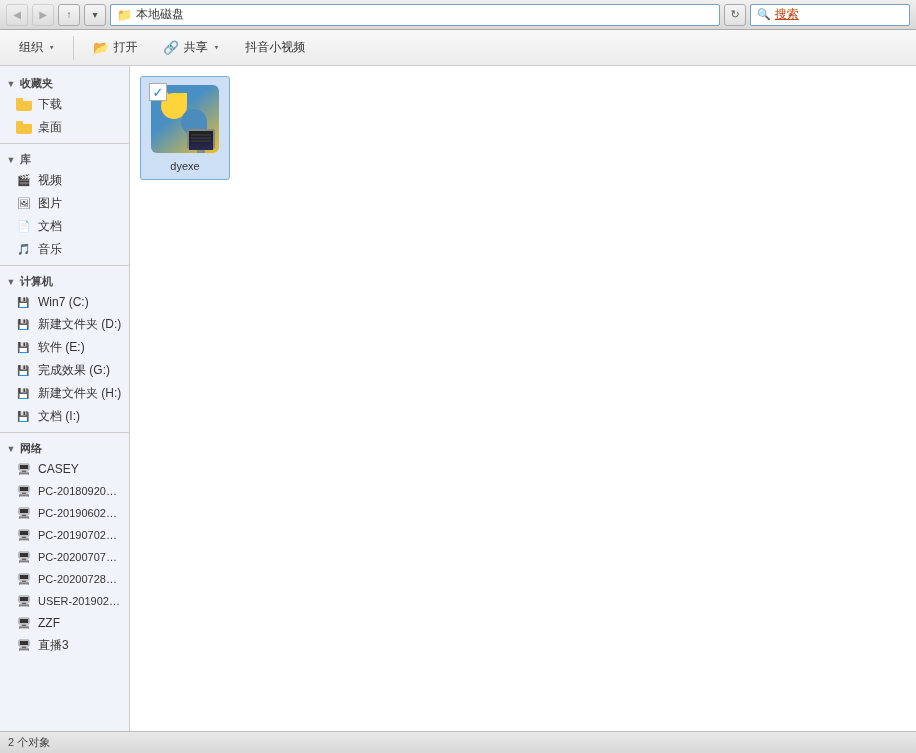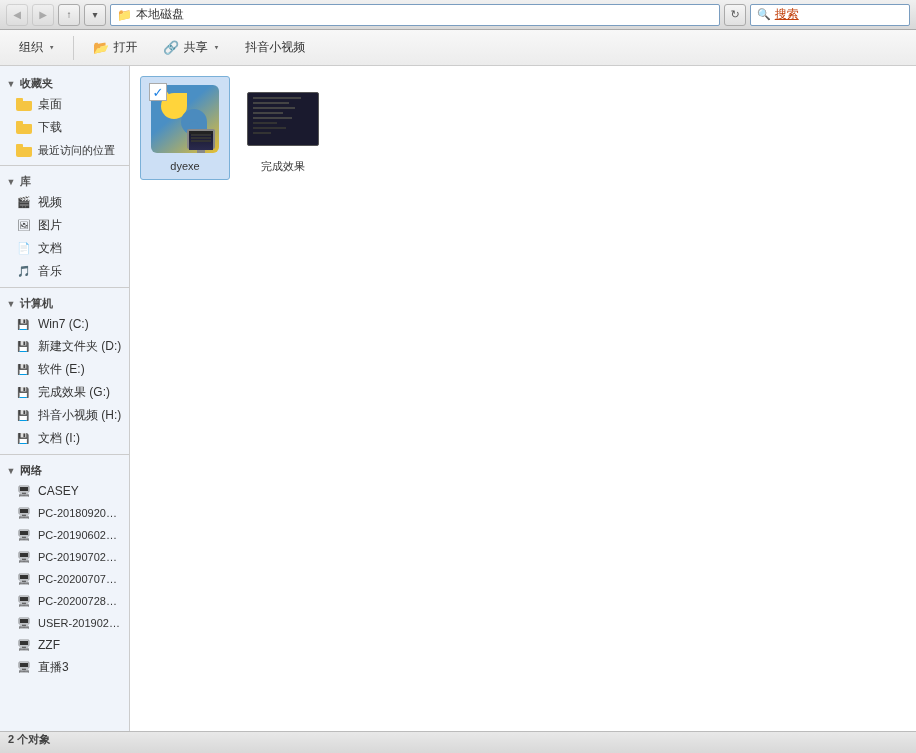--- a/index.html
+++ b/index.html
@@ -229,26 +229,25 @@
       line-height: 1.3;
       max-width: 85px;
     }
 
     
     .status-bar {
       height: 22px;
       background: linear-gradient(to bottom, #e8e8e8, #d8d8d8);
       border-top: 1px solid #bbb;
       display: flex;
-      align-items: flex-start;
+      align-items: center;
       padding: 0 8px;
       font-size: 11px;
       color: #444;
       gap: 16px;
-      font-weight: bold;
     }
 
     .sidebar-section-toggle {
       width: 10px; height: 10px;
       display: inline-flex;
       align-items: center;
       justify-content: center;
       font-size: 9px;
       color: #666;
       flex-shrink: 0;
@@ -324,33 +323,27 @@
 
     <div class="sidebar-section">
       <div class="sidebar-section-header">
         <span class="sidebar-section-toggle">▼</span>
         <span>收藏夹</span>
       </div>
       <div class="sidebar-item">
         <span class="icon-sm">
             <span class="folder-yellow"></span>
           </span>
-        <span>桌面</span>
+        <span>下载</span>
       </div>
       <div class="sidebar-item">
         <span class="icon-sm">
             <span class="folder-yellow"></span>
           </span>
-        <span>下载</span>
-      </div>
-      <div class="sidebar-item">
-        <span class="icon-sm">
-            <span class="folder-yellow"></span>
-          </span>
-        <span style="font-size:11px;">最近访问的位置</span>
+        <span>桌面</span>
       </div>
     </div>
 
     <div class="sidebar-divider"></div>
 
     <div class="sidebar-section lib-section">
       <div class="sidebar-section-header">
         <span class="sidebar-section-toggle">▼</span>
         <span>库</span>
       </div>
@@ -390,21 +383,21 @@
       <div class="sidebar-item">
         <span class="icon-sm" style="font-size:10px;">💾</span>
         <span>软件 (E:)</span>
       </div>
       <div class="sidebar-item">
         <span class="icon-sm" style="font-size:10px;">💾</span>
         <span>完成效果 (G:)</span>
       </div>
       <div class="sidebar-item">
         <span class="icon-sm" style="font-size:10px;">💾</span>
-        <span>抖音小视频 (H:)</span>
+        <span>新建文件夹 (H:)</span>
       </div>
       <div class="sidebar-item">
         <span class="icon-sm" style="font-size:10px;">💾</span>
         <span>文档 (I:)</span>
       </div>
     </div>
 
     <div class="sidebar-divider"></div>
 
     <div class="sidebar-section">
@@ -476,35 +469,19 @@
                 <div style="height:2px; background:#333; margin: 1px 2px;"></div>
               </div>
             </div>
             <div style="position:absolute; bottom:0; right:14px; width:8px; height:3px; background:#888;"></div>
           </div>
         </div>
       </div>
       <div class="file-label">dyexe</div>
     </div>
 
-    <div class="file-item">
-      <div class="file-icon-large">
-        <div style="width:72px; height:54px; background:#1a1a2e; border-radius:2px; border:1px solid #555; overflow:hidden; display:flex; flex-direction:column; padding:4px 5px; gap:3px;">
-
-          <div style="height:2px; background:#444; width:80%;"></div>
-          <div style="height:2px; background:#444; width:60%;"></div>
-          <div style="height:2px; background:#444; width:70%;"></div>
-          <div style="height:2px; background:#444; width:50%;"></div>
-          <div style="height:2px; background:#444; width:65%;"></div>
-          <div style="height:2px; background:#333; width:40%;"></div>
-          <div style="height:2px; background:#333; width:55%;"></div>
-          <div style="height:2px; background:#333; width:30%;"></div>
-        </div>
-      </div>
-      <div class="file-label">完成效果</div>
-    </div>
 
   </div>
 </div>
 
 <div class="status-bar">
   <span>2 个对象</span>
 </div>
 
 </body></html>

